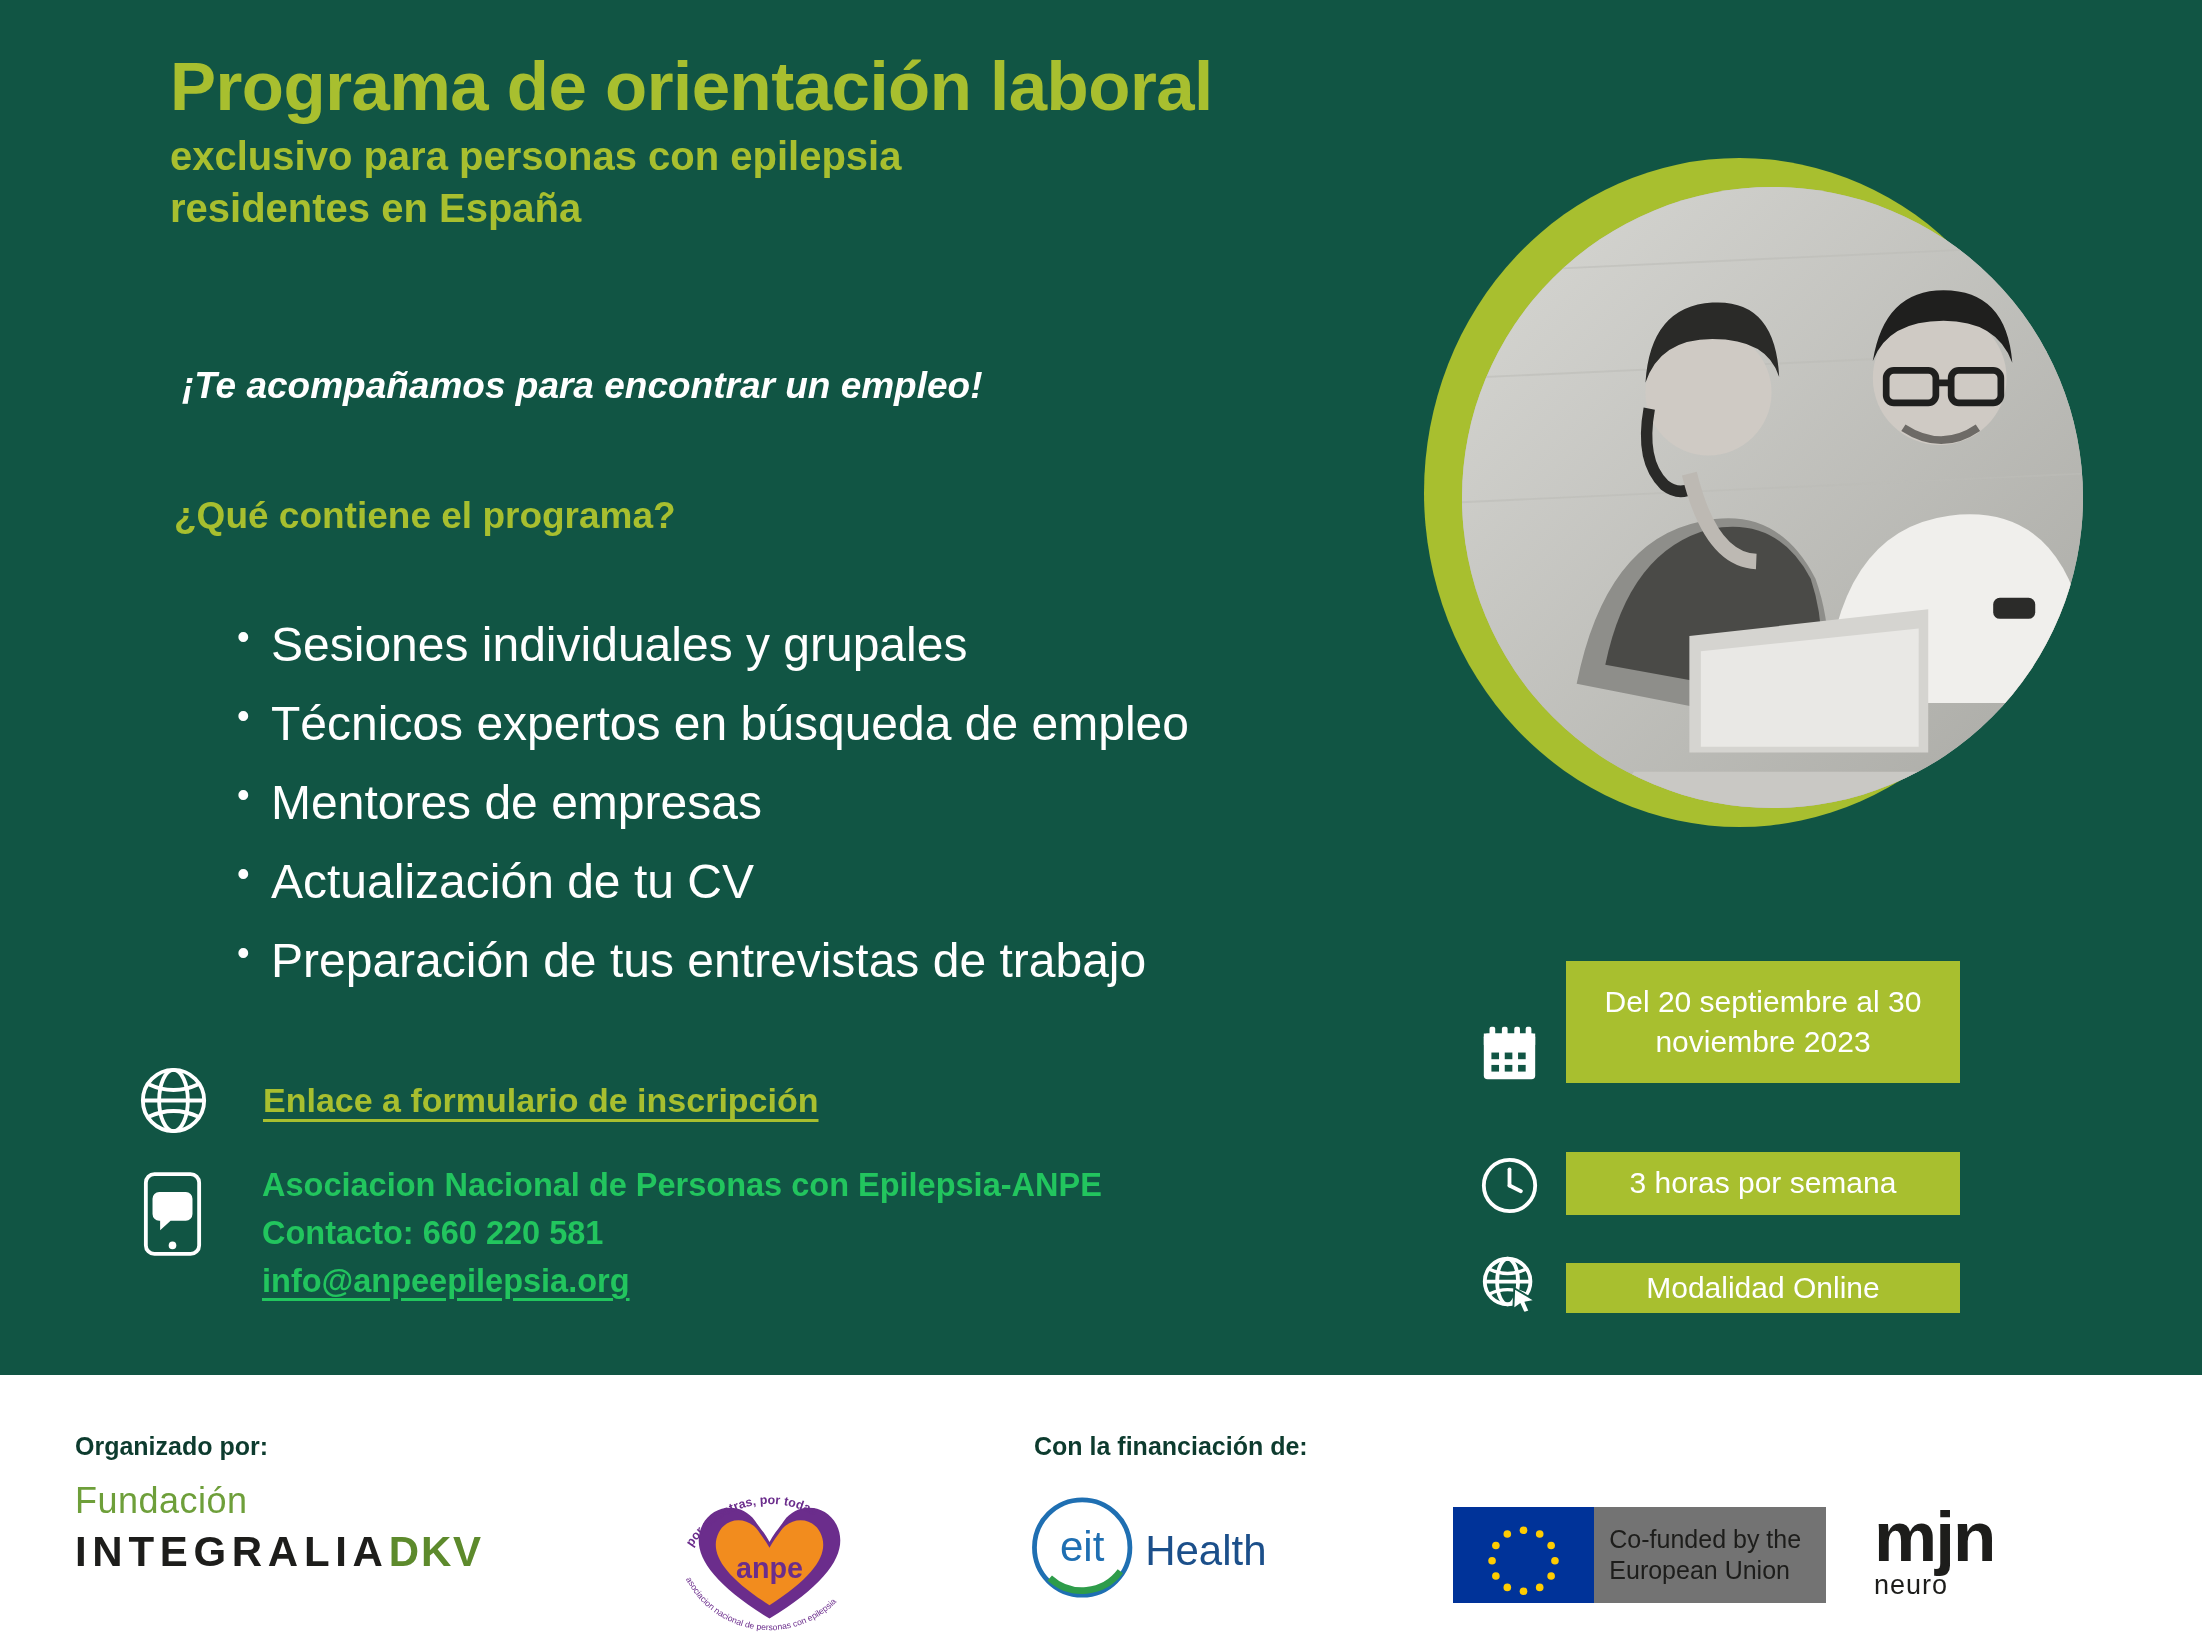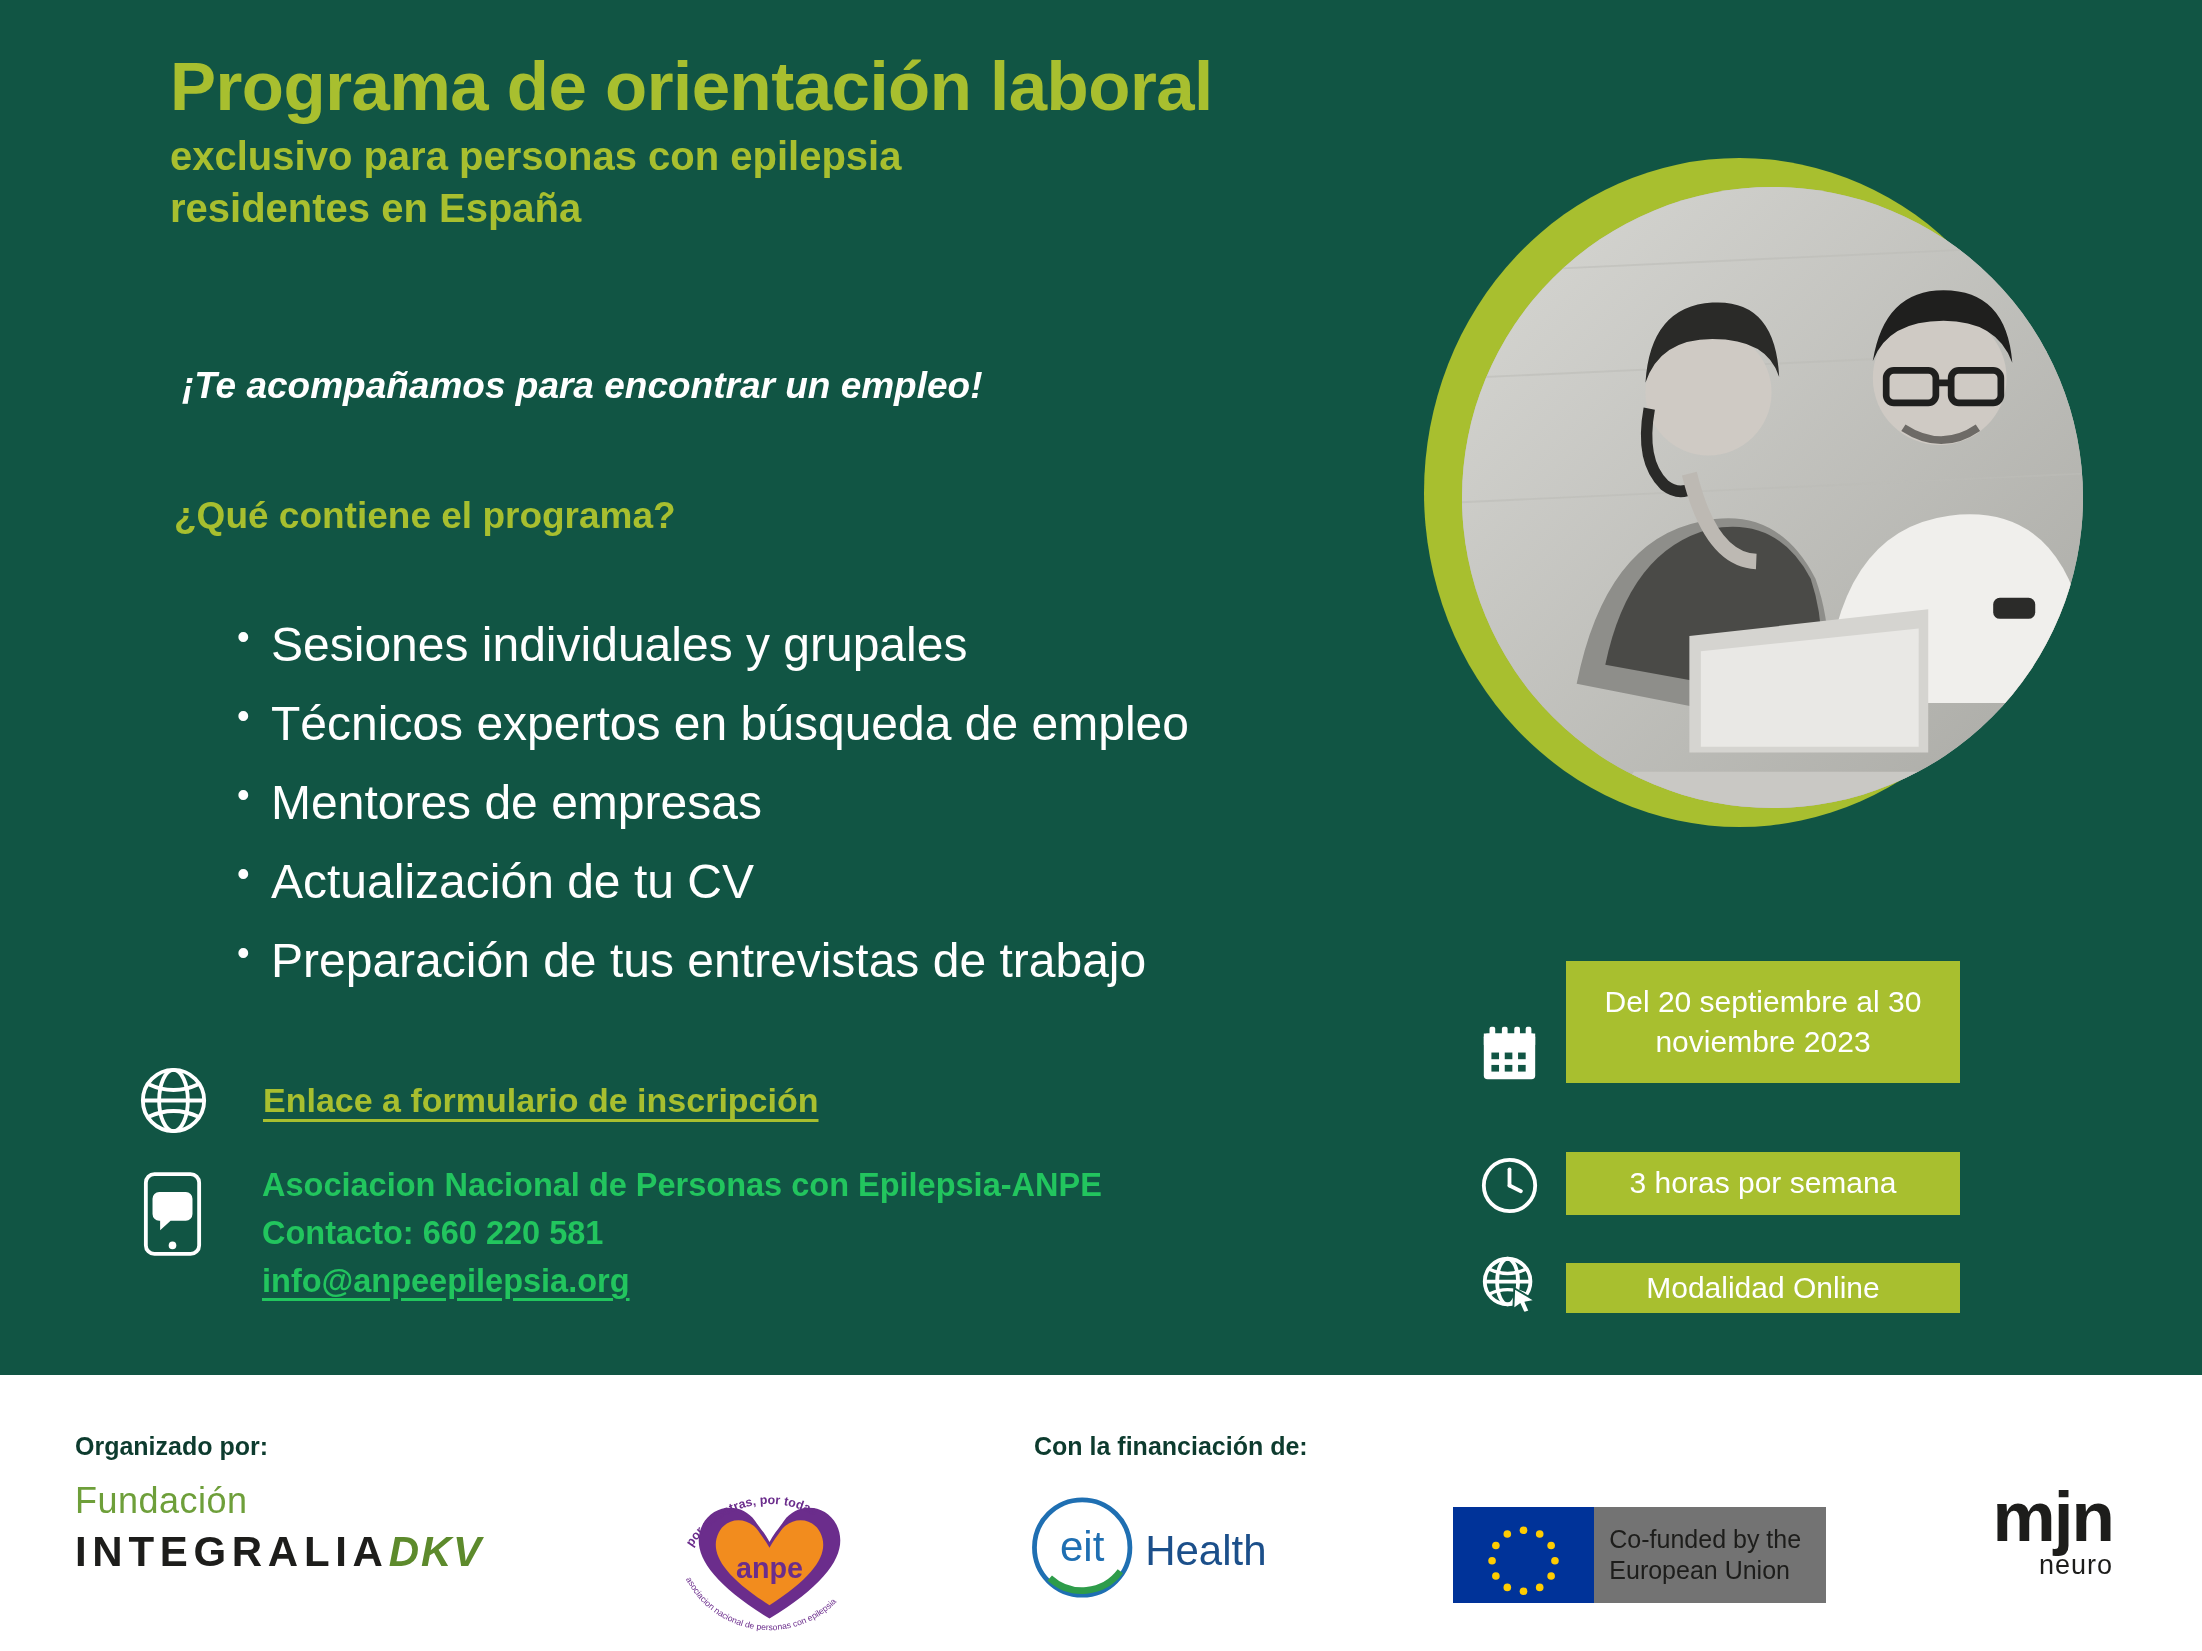--- a/index.html
+++ b/index.html
@@ -230,21 +230,20 @@
   .integralia .brand {
     margin-top: 5.7px;
     font-size: 42px;
     font-weight: bold;
     letter-spacing: 5.7px;
     color: #1d1d1b;
   }
   .integralia .brand .dkv {
     color: #5d8a2c;
     letter-spacing: 1.9px;
-    font-style: italic;
   }
   .anpe-logo {
     position: absolute;
     left: 669px;
     top: 100px;
     width: 201px;
     height: 158px;
   }
   .eit-logo {
     position: absolute;
@@ -271,24 +270,24 @@
   }
   .eu-flag .flagtext {
     margin-left: 15.3px;
     font-size: 25px;
     line-height: 1.25;
     color: #1d1d1b;
   }
   .mjn-logo {
     position: absolute;
     left: 1874px;
-    top: 108px;
+    top: 128px;
     width: 239px;
     height: 129px;
-    text-align: right;
+    text-align: left;
   }
   .mjn-logo .mjn {
     font-size: 71px;
     font-weight: bold;
     color: #1d1d1b;
     letter-spacing: -1.9px;
     line-height: 0.95;
   }
   .mjn-logo .neuro {
     font-size: 27px;

